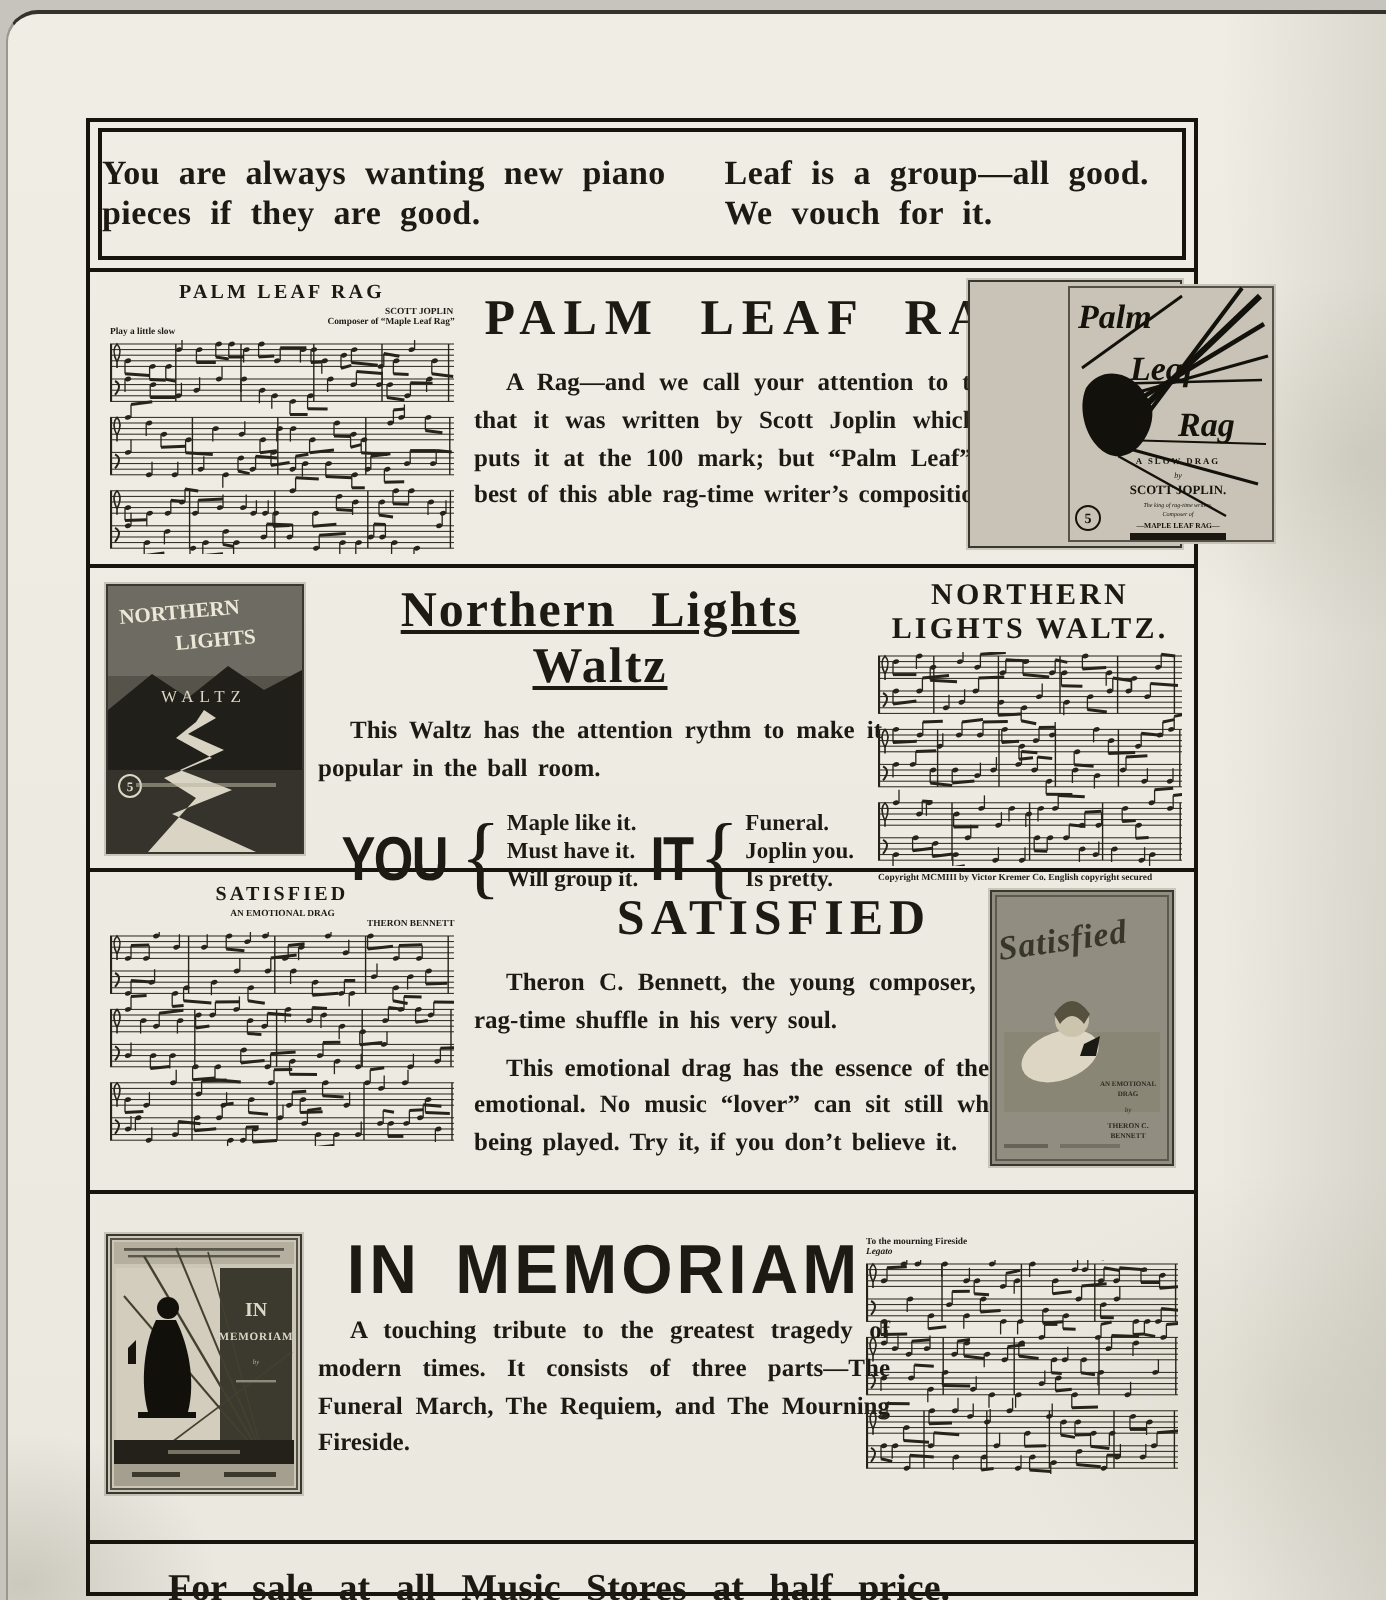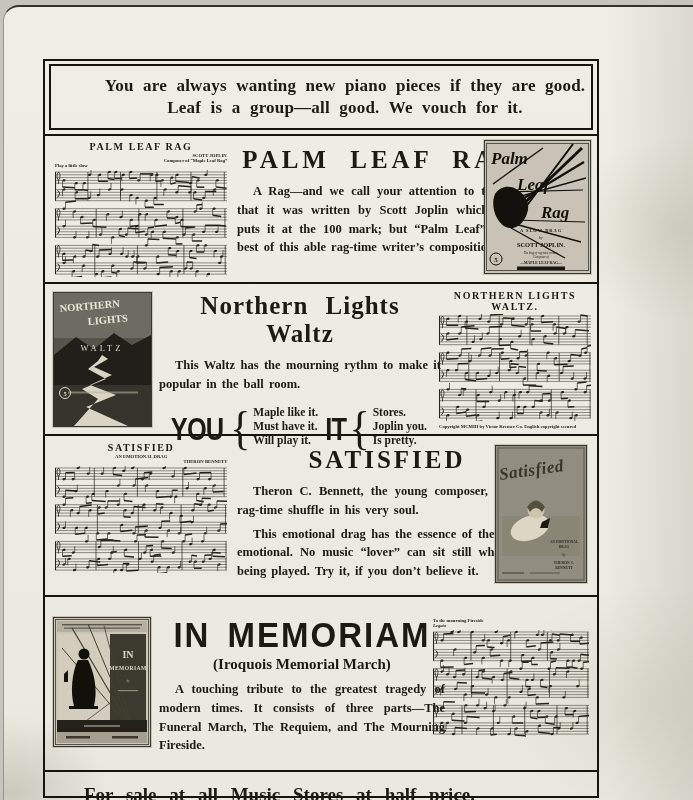--- a/index.html
+++ b/index.html
@@ -16,32 +16,32 @@
     border-left:1px solid #9a978c;
     border-radius:16px 0 0 0;
     font-family:"Liberation Serif",serif;color:#1d1a14;
   }
   .ad-frame{
     position:absolute;left:39px;top:52px;width:556px;height:739px;
     border:2.5px solid #17140e;
   }
   .header-box{
     margin:3px 4px 0 4px;height:66px;border:2px solid #17140e;
-    display:flex;flex-direction:column;justify-content:center;align-items:center;gap:2px;padding-left:48px;
+    display:flex;justify-content:center;align-items:center;gap:2px;
   }
   .header-line{font:bold 17px "Liberation Serif",serif;word-spacing:5px;letter-spacing:.2px;}
   .sections{margin-top:4px;border-top:2.5px solid #17140e;}
   .section{position:relative;border-bottom:2.5px solid #17140e;}
   .sec-1{height:148px;text-decoration:underline;} .sec-2{height:152px;} .sec-3{height:161px;} .sec-4{height:160px;margin-top:15px;}
   .footer-row{height:46px;display:flex;align-items:center;justify-content:flex-start;margin-left:39px;}
   .footer-text{font:bold 19px "Liberation Serif",serif;word-spacing:8px;}
 
   .mid{position:absolute;}
   .sec-title{font:bold 25px "Liberation Serif",serif;text-align:center;letter-spacing:4px;word-spacing:10px;margin:0 0 8px 0;}
-  .sec-title.tight{letter-spacing:1px;word-spacing:10px;}
+  .sec-title.tight{letter-spacing:1px;word-spacing:10px;text-decoration:underline;}
   .sec-title.caps{letter-spacing:3px;}
   .sec-title.gothic{font-family:"Liberation Sans",sans-serif;font-size:33px;letter-spacing:2px;word-spacing:6px;margin-bottom:2px;transform:scaleY(1.05);}
   .sec-sub{font:bold 15px "Liberation Serif",serif;text-align:center;margin:0 0 7px 0;}
   .sec-body p{margin:0 0 5px 0;text-indent:16px;font:bold 12.5px/1.5 "Liberation Serif",serif;text-align:justify;word-spacing:2px;}
 
   .youit{display:flex;justify-content:space-between;padding:6px 14px 0 6px;}
   .yi-group{display:flex;align-items:flex-end;}
   .yi-label{font:bold 31px "Liberation Sans",sans-serif;transform:scaleX(.82);letter-spacing:-1px;}
   .yi-brace{font:normal 42px "Liberation Serif",serif;line-height:38px;margin:0 3px 0 1px;transform:scaleY(1.1);}
   .yi-items div{font:bold 11.5px/1.25 "Liberation Serif",serif;}
@@ -400,21 +400,21 @@
               <ellipse cx="164.6" cy="92.9" rx="1.6" ry="1.15" fill="#262319" transform="rotate(-15 164.6 92.9)"></ellipse>
               <line x1="166.1" y1="92.9" x2="166.1" y2="86.4" stroke="#262319" stroke-width="0.65"></line>
             </svg>
         </div>
         <div class="mid" style="left:192px;top:10px;width:288px;">
           <div class="sec-title">PALM LEAF RAG</div>
           <div class="sec-body">
             <p>A Rag—and we call your attention to the fact that it was written by Scott Joplin which alone puts it at the 100 mark; but “Palm Leaf” is the best of this able rag-time writer’s compositions.</p>
           </div>
         </div>
-        <div class="cover" style="right:6px;top:4px;width:107px;height:134px;">
+        <div class="cover" style="right:6px;top:4px;width:107px;height:134px;padding-left:48px;">
           <svg viewBox="0 0 105 130" width="105" height="132">
             <rect x="0" y="0" width="105" height="130" fill="#c8c3b6"></rect>
             <rect x="1.5" y="1.5" width="102" height="127" fill="none" stroke="#55524a" stroke-width="1"></rect>
             <g stroke="#13110c" fill="none">
               <path d="M30 70 L97 6" stroke-width="3"></path>
               <path d="M26 64 L99 20" stroke-width="2.2"></path>
               <path d="M22 58 L101 36" stroke-width="1.6"></path>
               <path d="M20 50 L98 48" stroke-width="1.2"></path>
               <path d="M34 74 L88 2" stroke-width="2"></path>
               <path d="M28 78 L100 80" stroke-width="1"></path>
@@ -455,45 +455,45 @@
             <text x="34" y="32" font-size="10.5" font-weight="bold" fill="#ece7d7" transform="rotate(-5 34 32)">LIGHTS</text>
             <text x="48" y="58" font-size="8.5" letter-spacing="3" text-anchor="middle" fill="#ddd8c6">WALTZ</text>
             <circle cx="11" cy="100" r="5.5" fill="none" stroke="#ddd8c6" stroke-width="1"></circle>
             <text x="11" y="102.5" font-size="6.5" font-weight="bold" text-anchor="middle" fill="#ddd8c6">5</text>
             <rect x="14" y="98.5" width="70" height="2" fill="#b9b4a2" opacity="0.55"></rect>
           </svg>
         </div>
         <div class="mid" style="left:114px;top:8px;width:282px;">
           <div class="sec-title tight">Northern Lights Waltz</div>
           <div class="sec-body">
-            <p>This Waltz has the mourning rythm to make it popular in the ball room.</p>
+            <p>This Waltz has the attention rythm to make it popular in the ball room.</p>
           </div>
           <div class="youit">
             <div class="yi-group">
               <span class="yi-label">YOU</span>
               <span class="yi-brace">{</span>
               <span class="yi-items">
                 <div>Maple like it.</div>
                 <div>Must have it.</div>
-                <div>Will play it.</div>
+                <div>Will group it.</div>
               </span>
             </div>
             <div class="yi-group">
               <span class="yi-label">IT</span>
               <span class="yi-brace">{</span>
               <span class="yi-items">
-                <div>Stores.</div>
+                <div>Funeral.</div>
                 <div>Joplin you.</div>
                 <div>Is pretty.</div>
               </span>
             </div>
           </div>
         </div>
         <div class="score" style="right:6px;top:6px;width:152px;">
-          <div class="score-caption" style="font-size:10px;">NORTHERN LIGHTS WALTZ.</div>
+          <div class="score-caption" style="font-size:15px;">NORTHERN LIGHTS WALTZ.</div>
           <svg class="score-svg" viewBox="0 0 152 107.10000000000001" width="152" height="107.10000000000001">
               <line x1="0" y1="2.0" x2="152" y2="2.0" stroke="#262319" stroke-width="0.5"></line>
               <line x1="0" y1="4.8" x2="152" y2="4.8" stroke="#262319" stroke-width="0.5"></line>
               <line x1="0" y1="7.6" x2="152" y2="7.6" stroke="#262319" stroke-width="0.5"></line>
               <line x1="0" y1="10.4" x2="152" y2="10.4" stroke="#262319" stroke-width="0.5"></line>
               <line x1="0" y1="13.2" x2="152" y2="13.2" stroke="#262319" stroke-width="0.5"></line>
               <line x1="0" y1="19.5" x2="152" y2="19.5" stroke="#262319" stroke-width="0.5"></line>
               <line x1="0" y1="22.3" x2="152" y2="22.3" stroke="#262319" stroke-width="0.5"></line>
               <line x1="0" y1="25.1" x2="152" y2="25.1" stroke="#262319" stroke-width="0.5"></line>
               <line x1="0" y1="27.9" x2="152" y2="27.9" stroke="#262319" stroke-width="0.5"></line>
@@ -1135,21 +1135,20 @@
             <rect x="64" y="72" width="20" height="1.2" fill="#8f8a78"></rect>
             <rect x="3" y="102" width="90" height="12" fill="#23211a"></rect>
             <rect x="30" y="107" width="36" height="2" fill="#9b9684" opacity="0.7"></rect>
             <rect x="3" y="114" width="90" height="11" fill="#a49f8e"></rect>
             <rect x="12" y="118" width="24" height="2.5" fill="#3b382c"></rect>
             <rect x="58" y="118" width="26" height="2.5" fill="#3b382c"></rect>
           </svg>
         </div>
         <div class="mid" style="left:114px;top:4px;width:286px;">
           <div class="sec-title gothic">IN MEMORIAM</div>
-          <div class="sec-sub">(Iroquois Memorial March)</div>
           <div class="sec-body">
             <p>A touching tribute to the greatest tragedy of modern times.  It consists of three parts—The Funeral March, The Requiem, and The Mourning Fireside.</p>
           </div>
         </div>
         <div class="score" style="right:8px;top:6px;width:156px;">
           <div class="tinyline"><span class="tiny">To the mourning Fireside</span></div>
           <div class="tinyline"><span class="tiny" style="font-style:italic;">Legato</span></div>
           <svg class="score-svg" viewBox="0 0 156 107.10000000000001" width="156" height="107.10000000000001">
               <line x1="0" y1="2.0" x2="156" y2="2.0" stroke="#262319" stroke-width="0.5"></line>
               <line x1="0" y1="4.8" x2="156" y2="4.8" stroke="#262319" stroke-width="0.5"></line>

